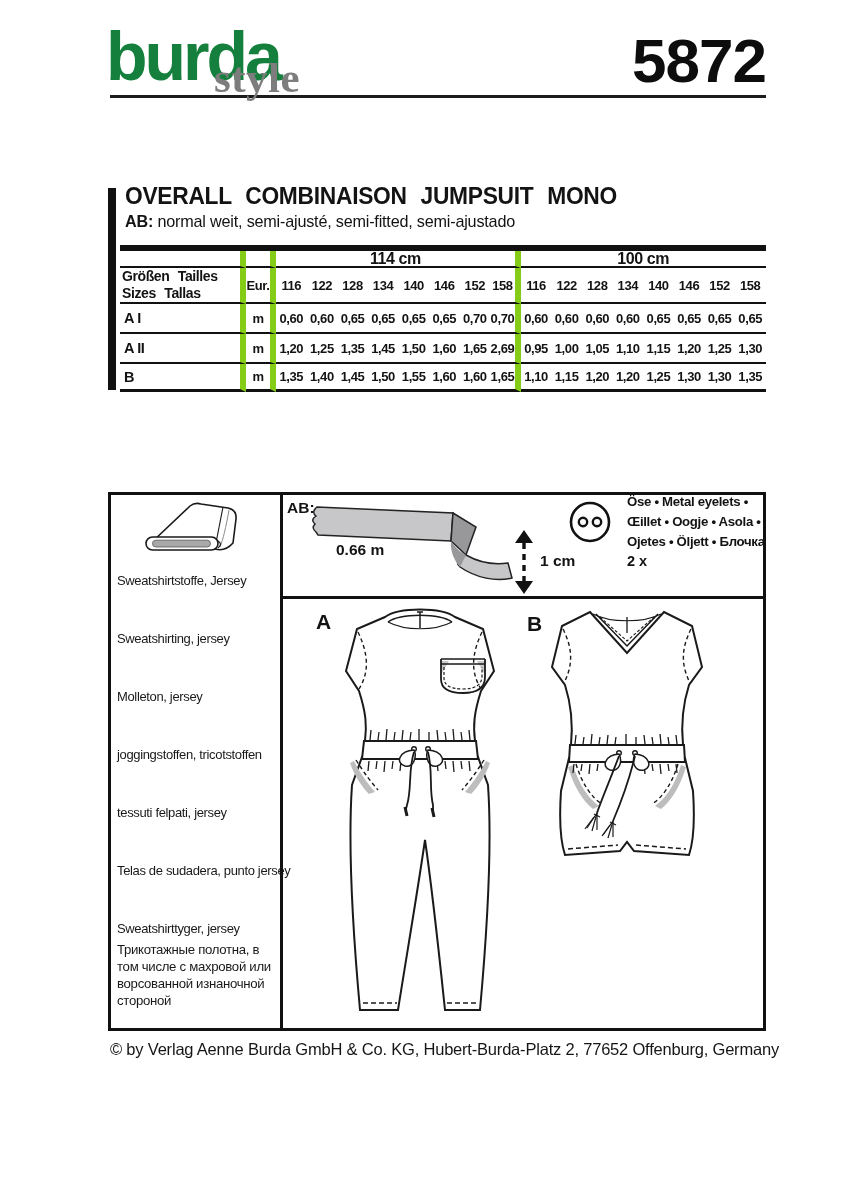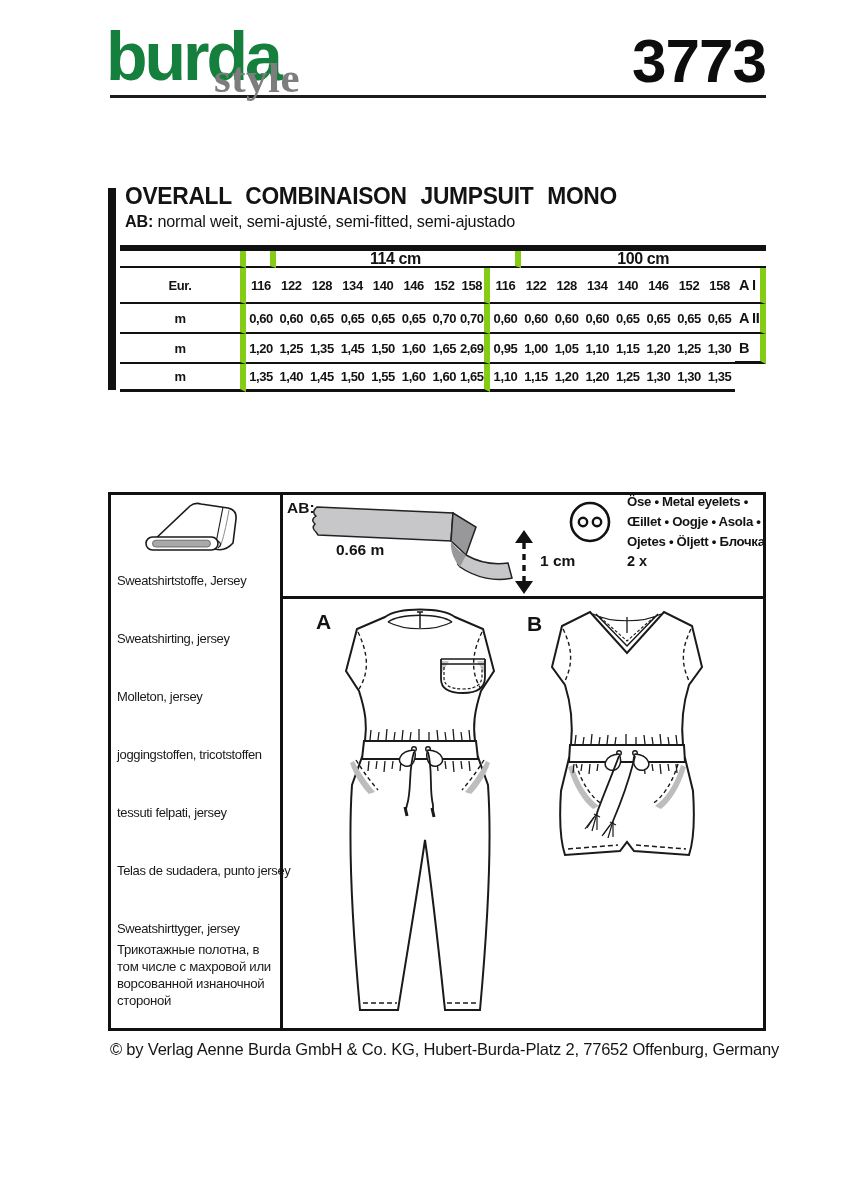--- a/index.html
+++ b/index.html
@@ -94,33 +94,37 @@
   }
 
   svg { display:block; }
 </style>
 </head>
 <body>
 
 <div class="abs logo-burda">burda</div>
 <div class="abs logo-style">style</div>
 <div class="abs header-line"></div>
-<div class="abs pattern-number">3773</div>
+<div class="abs pattern-number">5872</div>
 
 <div class="abs black-bar"></div>
 <div class="abs title">OVERALL COMBINAISON JUMPSUIT MONO</div>
 <div class="abs subtitle"><b>AB:</b><span> normal weit, semi-ajusté, semi-fitted, semi-ajustado</span></div>
 
 <div class="abs size-table">
 
   <div class="c vr"></div>
   <div class="c vr"></div>
   <div class="c cm vr">114 cm</div>
   <div class="c cm">100 cm</div>
 
+  <div class="c ghd vr">
+    <span>Größen Tailles</span>
+    <span>Sizes Tallas</span>
+  </div>
   <div class="c vr">Eur.</div>
   <div class="c">116</div>
   <div class="c">122</div>
   <div class="c">128</div>
   <div class="c">134</div>
   <div class="c">140</div>
   <div class="c">146</div>
   <div class="c">152</div>
   <div class="c vr">158</div>
   <div class="c">116</div>

